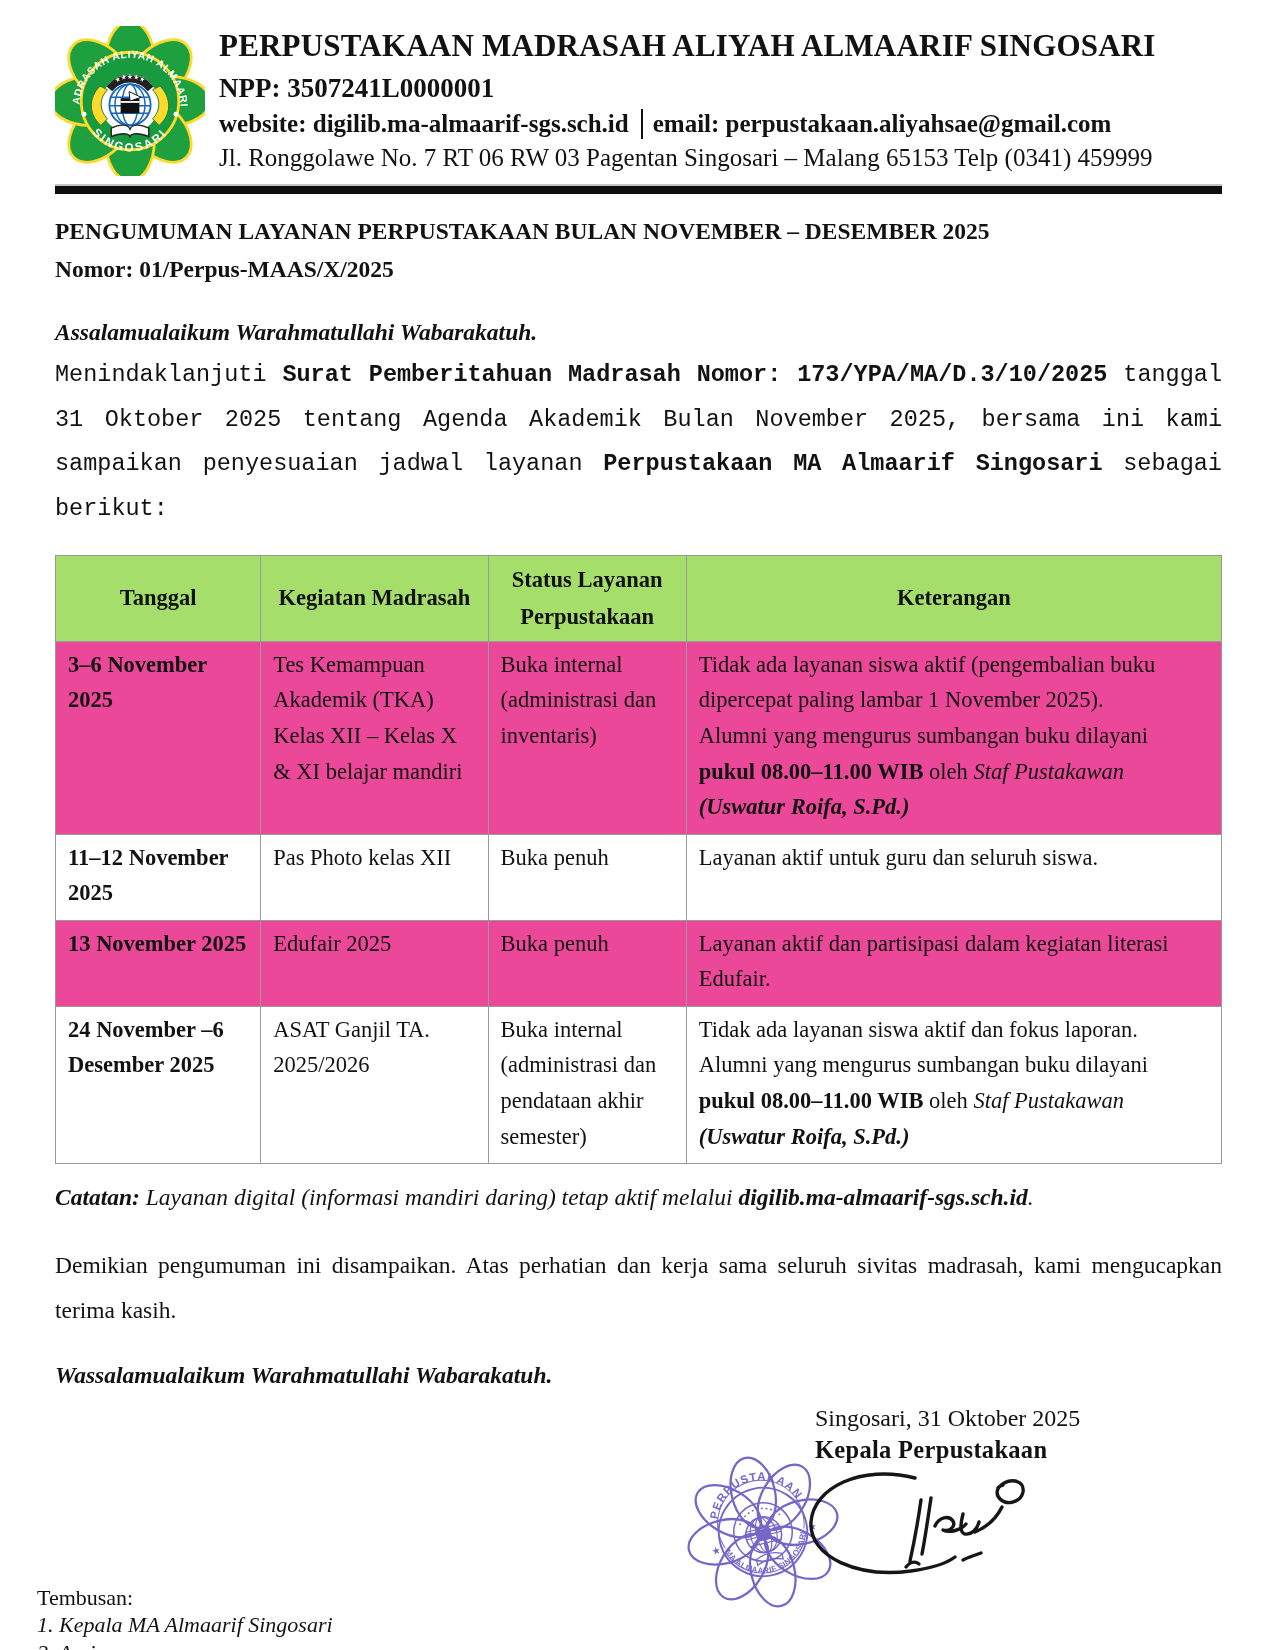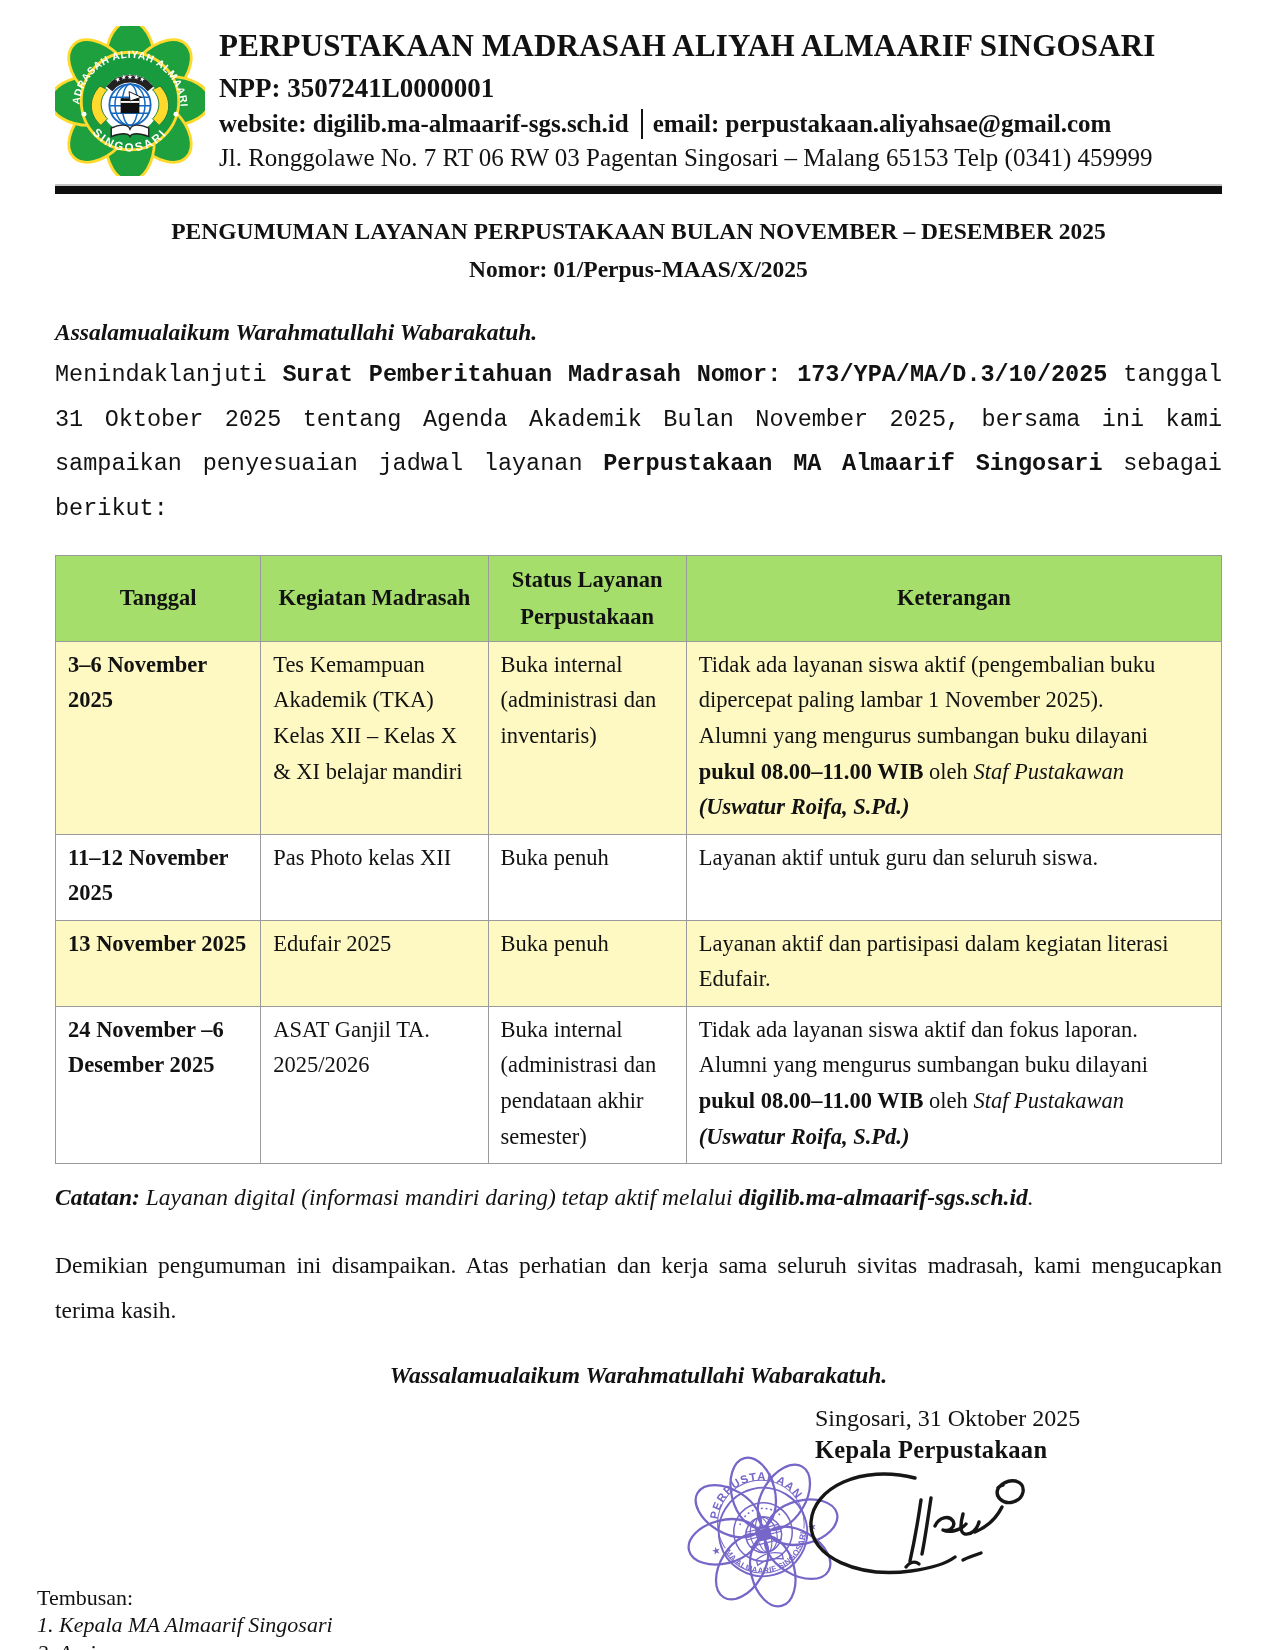--- a/index.html
+++ b/index.html
@@ -12,42 +12,42 @@
   .logo{width:150px;height:150px;flex:none;margin-top:4px;}
   .head-text{margin-left:14px;padding-top:6px;min-width:0;}
   .org{font-size:31px;font-weight:bold;letter-spacing:.2px;line-height:1.15;white-space:nowrap;}
   .npp{font-size:27px;font-weight:bold;margin-top:9px;}
   .webline{font-size:25px;font-weight:bold;margin-top:5px;display:flex;align-items:center;}
   .vbar{display:inline-block;width:2px;height:30px;background:#121212;margin:0 10px 0 12px;}
   .addr{font-size:25px;margin-top:5px;}
   .rule{margin-top:8px;height:8px;border-top:2px solid #c3c3c3;background:#0e0e0e;}
 
   
-  .doc-title{text-align:center;font-weight:bold;font-size:23.5px;margin-top:24px;}
-  .doc-no{text-align:center;font-weight:bold;font-size:23.5px;margin-top:11px;}
+  .doc-title{font-weight:bold;font-size:23.5px;margin-top:24px;}
+  .doc-no{text-align:left;font-weight:bold;font-size:23.5px;margin-top:11px;}
 
   
   .greet{margin-top:36px;font-size:23.5px;font-weight:bold;font-style:italic;}
   .para{font-size:23.5px;line-height:1.9;}
   .intro{margin-top:7px;text-align:justify;font-family:Liberation Mono, monospace;}
   .b{font-weight:bold;} .i{font-style:italic;} .bi{font-weight:bold;font-style:italic;text-align:right;}
 
   
   table.sched{width:100%;border-collapse:collapse;margin-top:13px;font-size:22.5px;table-layout:fixed;}
   .sched th{background:#a6de6c;border:1px solid #9a9a9a;font-weight:bold;text-align:center;
             vertical-align:middle;padding:6px 6px;line-height:1.62;}
   .sched td{border:1px solid #9a9a9a;vertical-align:top;padding:5px 12px 9px 12px;line-height:1.58;}
-  .sched tr.shaded td{background:#fef9c3;}
+  .sched tr.shaded td{background:#ec4899;}
   .sched td p{margin:0;}
   .cell-date{font-weight:bold;}
 
   
   .catatan{margin-top:11px;font-size:23.5px;}
   .closing{margin-top:6px;text-align:justify;}
-  .wassalam{margin-top:30px;font-size:23.5px;font-weight:bold;font-style:italic;text-align:center;}
+  .wassalam{margin-top:30px;font-size:23.5px;font-weight:bold;font-style:italic;}
 
   
   .sigblock{width:345px;margin-left:auto;margin-right:62px;margin-top:16px;position:relative;}
   .sig-date{font-size:24px;}
   .sig-pos{font-size:24.5px;font-weight:bold;margin-top:4px;letter-spacing:.3px;}
   .sig-canvas{position:relative;height:110px;}
   .stamp{position:absolute;left:-128px;top:-12px;width:152px;height:160px;}
   .handsig{position:absolute;left:-12px;top:0px;width:268px;height:118px;}
   .sig-name{font-size:24.5px;font-weight:bold;position:relative;z-index:2;}
 

